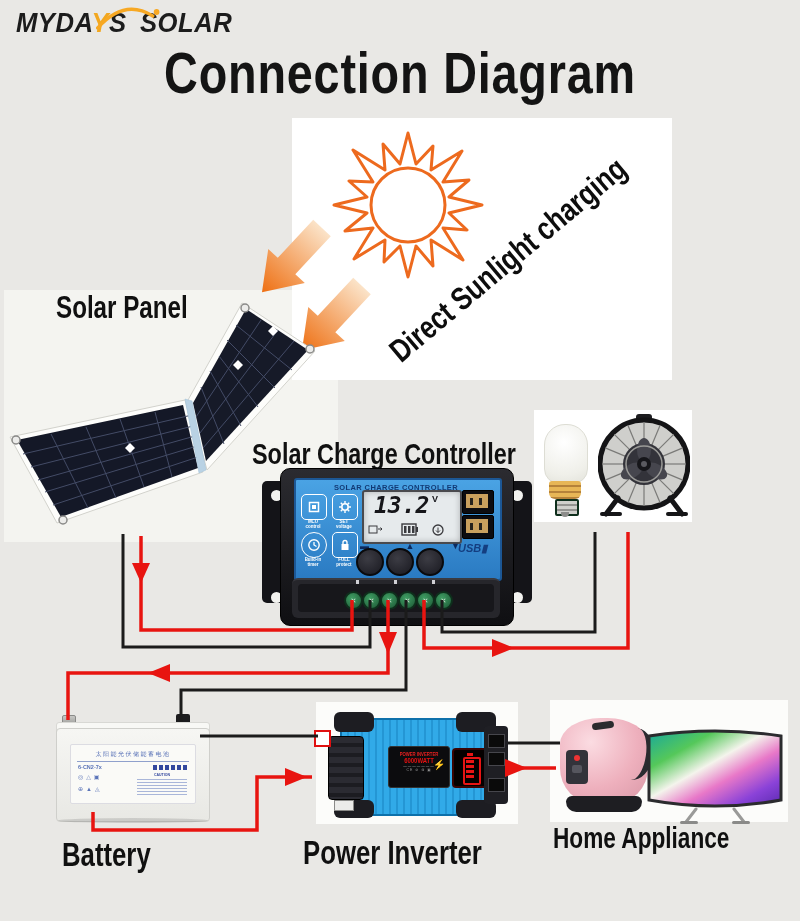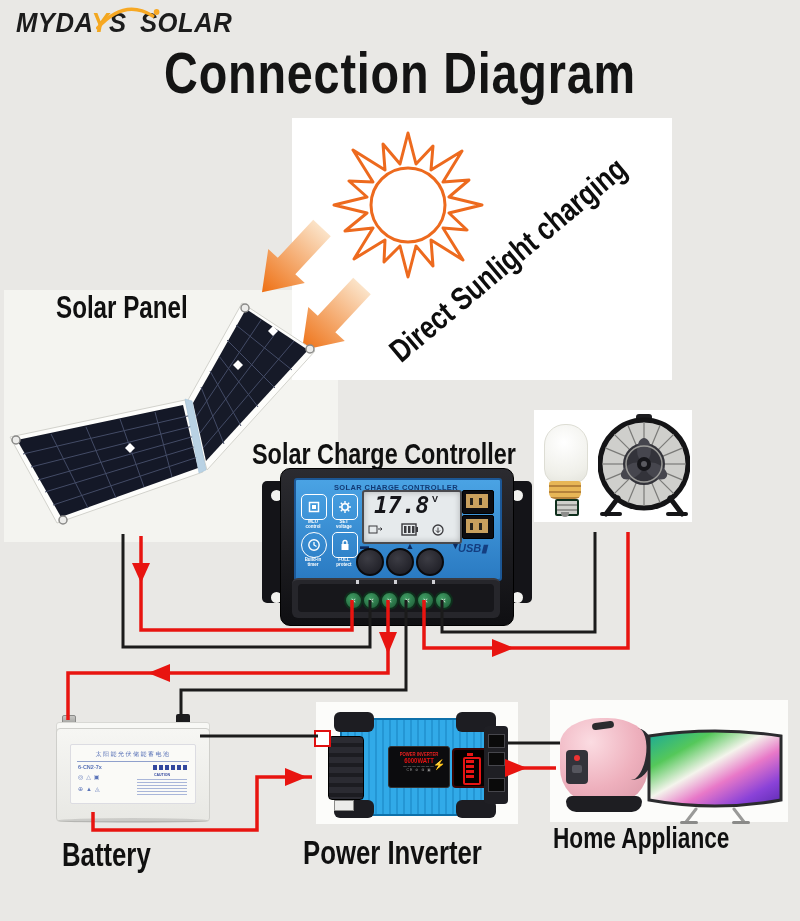--- a/index.html
+++ b/index.html
@@ -218,21 +218,21 @@
     <div class="flab" style="left:297px;top:557px;"><span>Build-in</span><br><span>timer</span></div>
     <div class="fcell" style="left:332px;top:532px;">
       <svg width="14" height="14" viewBox="0 0 14 14">
           <rect x="3.5" y="6" width="7" height="6" fill="#fff"></rect>
           <path d="M5,6 V4.5 a2,2 0 0 1 4,0 V6" fill="none" stroke="#fff" stroke-width="1.4"></path>
         </svg>
     </div>
     <div class="flab" style="left:328px;top:557px;"><span>FULL</span><br><span>protect</span></div>
 
     <div class="lcd"></div>
-    <div class="lcdval">17.8</div>
+    <div class="lcdval">13.2</div>
     <div class="lcdunit">V</div>
     <svg class="layer" style="left:368px;top:522px;" width="86" height="16" viewBox="0 0 86 16">
       <rect x="1" y="4" width="8" height="7" fill="none" stroke="#3a3a3e" stroke-width="1"></rect>
       <path d="M10,7 h4 l-1.5,-1.5 M14,7 l-1.5,1.5" stroke="#3a3a3e" stroke-width="1" fill="none"></path>
       <rect x="34" y="2" width="14" height="11" fill="none" stroke="#3a3a3e" stroke-width="1.4"></rect>
       <rect x="36" y="4" width="2.5" height="7" fill="#3a3a3e"></rect>
         <rect x="40" y="4" width="2.5" height="7" fill="#3a3a3e"></rect>
         <rect x="44" y="4" width="2.5" height="7" fill="#3a3a3e"></rect>
       <rect x="48" y="5" width="2" height="5" fill="#3a3a3e"></rect>
       <circle cx="70" cy="8" r="5" fill="none" stroke="#3a3a3e" stroke-width="1.3"></circle>

